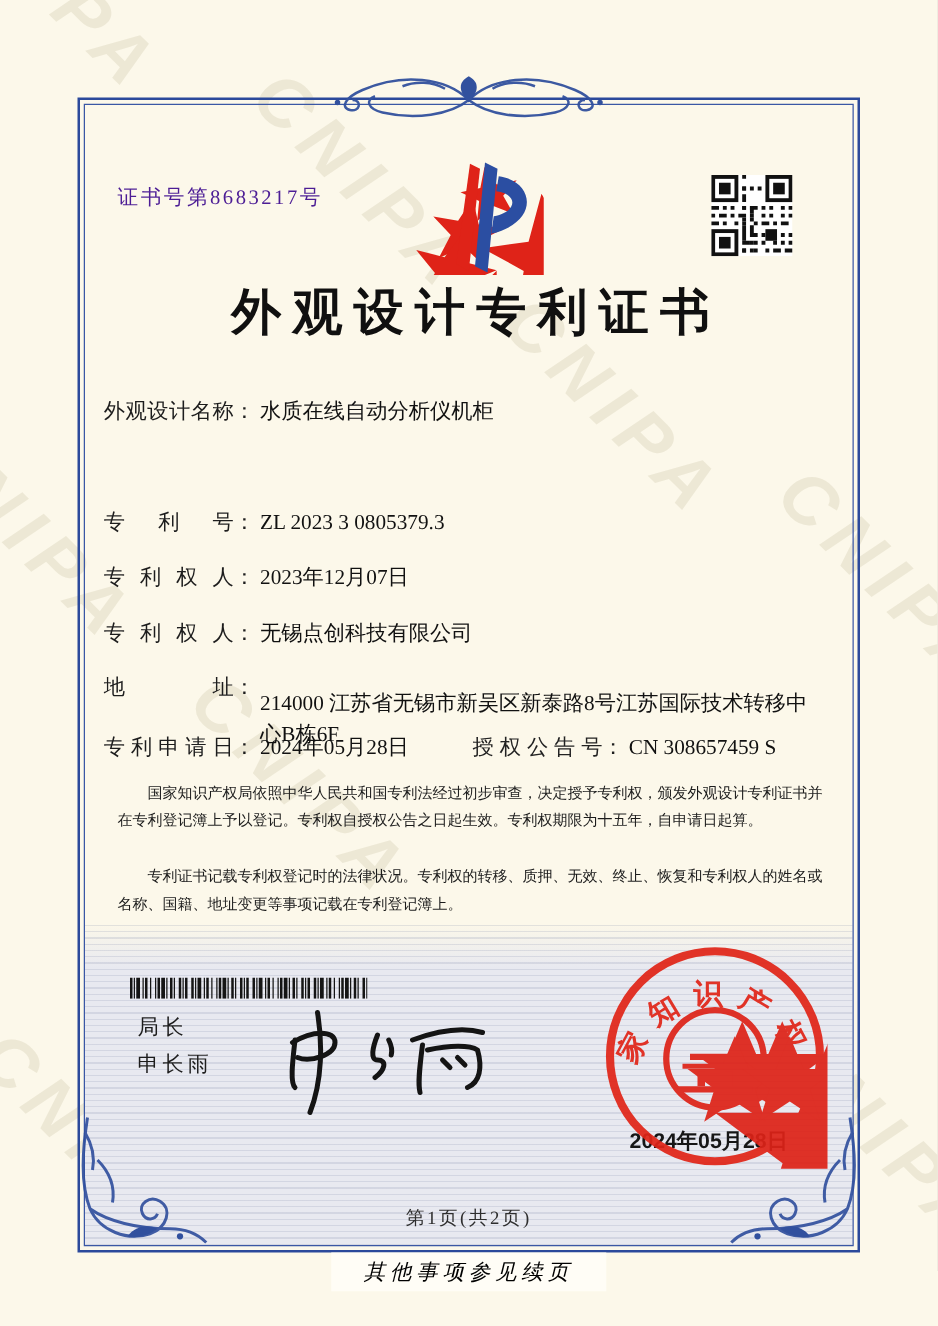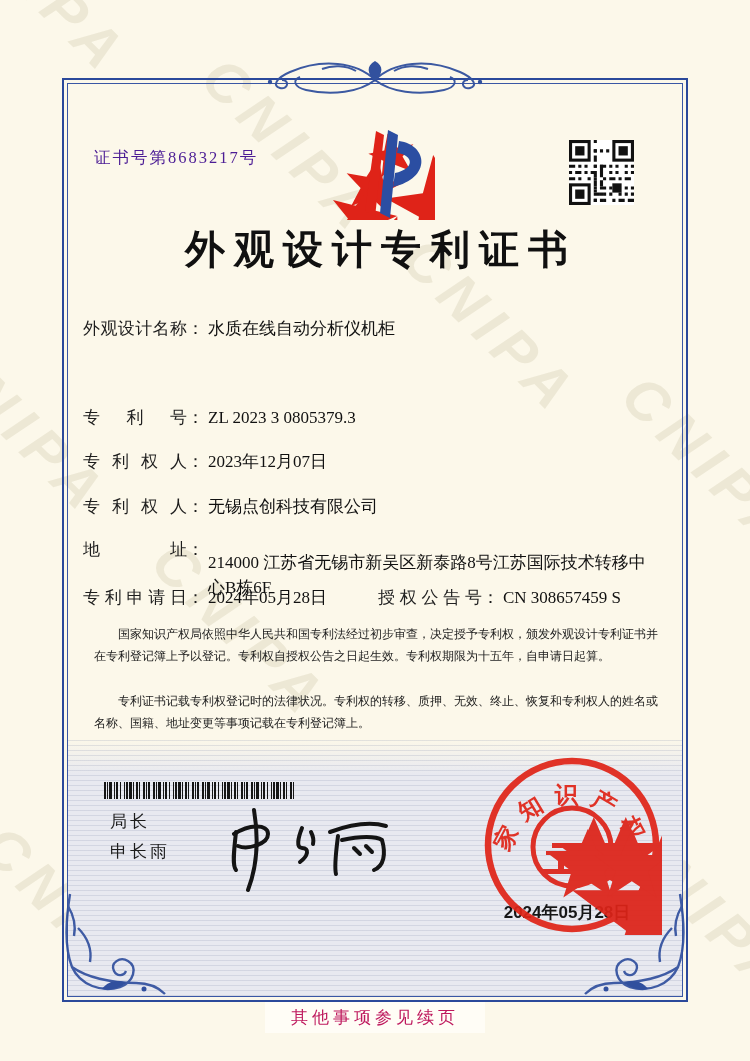--- a/index.html
+++ b/index.html
@@ -40,21 +40,21 @@
   .barcode{left:104px;top:782px;}
   .sig-svg{left:214px;top:798px;}
   .director{left:110px;top:807px;font-family:"Liberation Sans","DejaVu Sans",sans-serif;
       font-size:17px;letter-spacing:3px;line-height:30px;color:#1c1c1c;}
   .seal-date{left:492px;top:901px;width:150px;text-align:center;z-index:4;
       font-family:"Liberation Sans","DejaVu Sans",sans-serif;font-size:17px;font-weight:600;color:#161616;}
   .seal-svg{left:482px;top:755px;z-index:5;}
   .page-indicator{left:0;right:0;top:965px;text-align:center;font-size:15px;
       letter-spacing:2px;color:#2e2e2e;z-index:4;}
   .cont-note{position:absolute;left:50%;top:1002px;transform:translateX(-50%);z-index:4;
-      background:#FFFDF6;padding:4px 26px;font-size:17px;letter-spacing:4px;color:#be185d;}
+      background:#FFFDF6;padding:4px 26px;font-size:17px;letter-spacing:4px;color:#000000;font-style:italic;}
 </style>
 </head>
 <body>
 
 <div class="page">
 
   <div class="wm" style="left:-70px;top:-48px">CNIPA</div>
   <div class="wm" style="left:180px;top:112px">CNIPA</div>
   <div class="wm" style="left:380px;top:292px">CNIPA</div>
   <div class="wm" style="left:-90px;top:392px">CNIPA</div>
@@ -221,15 +221,16 @@
         <rect x="70" y="88" width="40" height="5"></rect>
         <rect x="64" y="96" width="52" height="4"></rect>
         <rect x="76" y="102" width="6" height="12"></rect>
         <rect x="98" y="102" width="6" height="12"></rect>
         <rect x="86" y="104" width="8" height="8"></rect>
         <rect x="60" y="114" width="60" height="5"></rect>
       </g>
     </g>
   </svg>
 
+  <div class="z page-indicator">第1页(共2页)</div>
   <div class="cont-note">其他事项参见续页</div>
 
 </div>
 
 </body></html>

